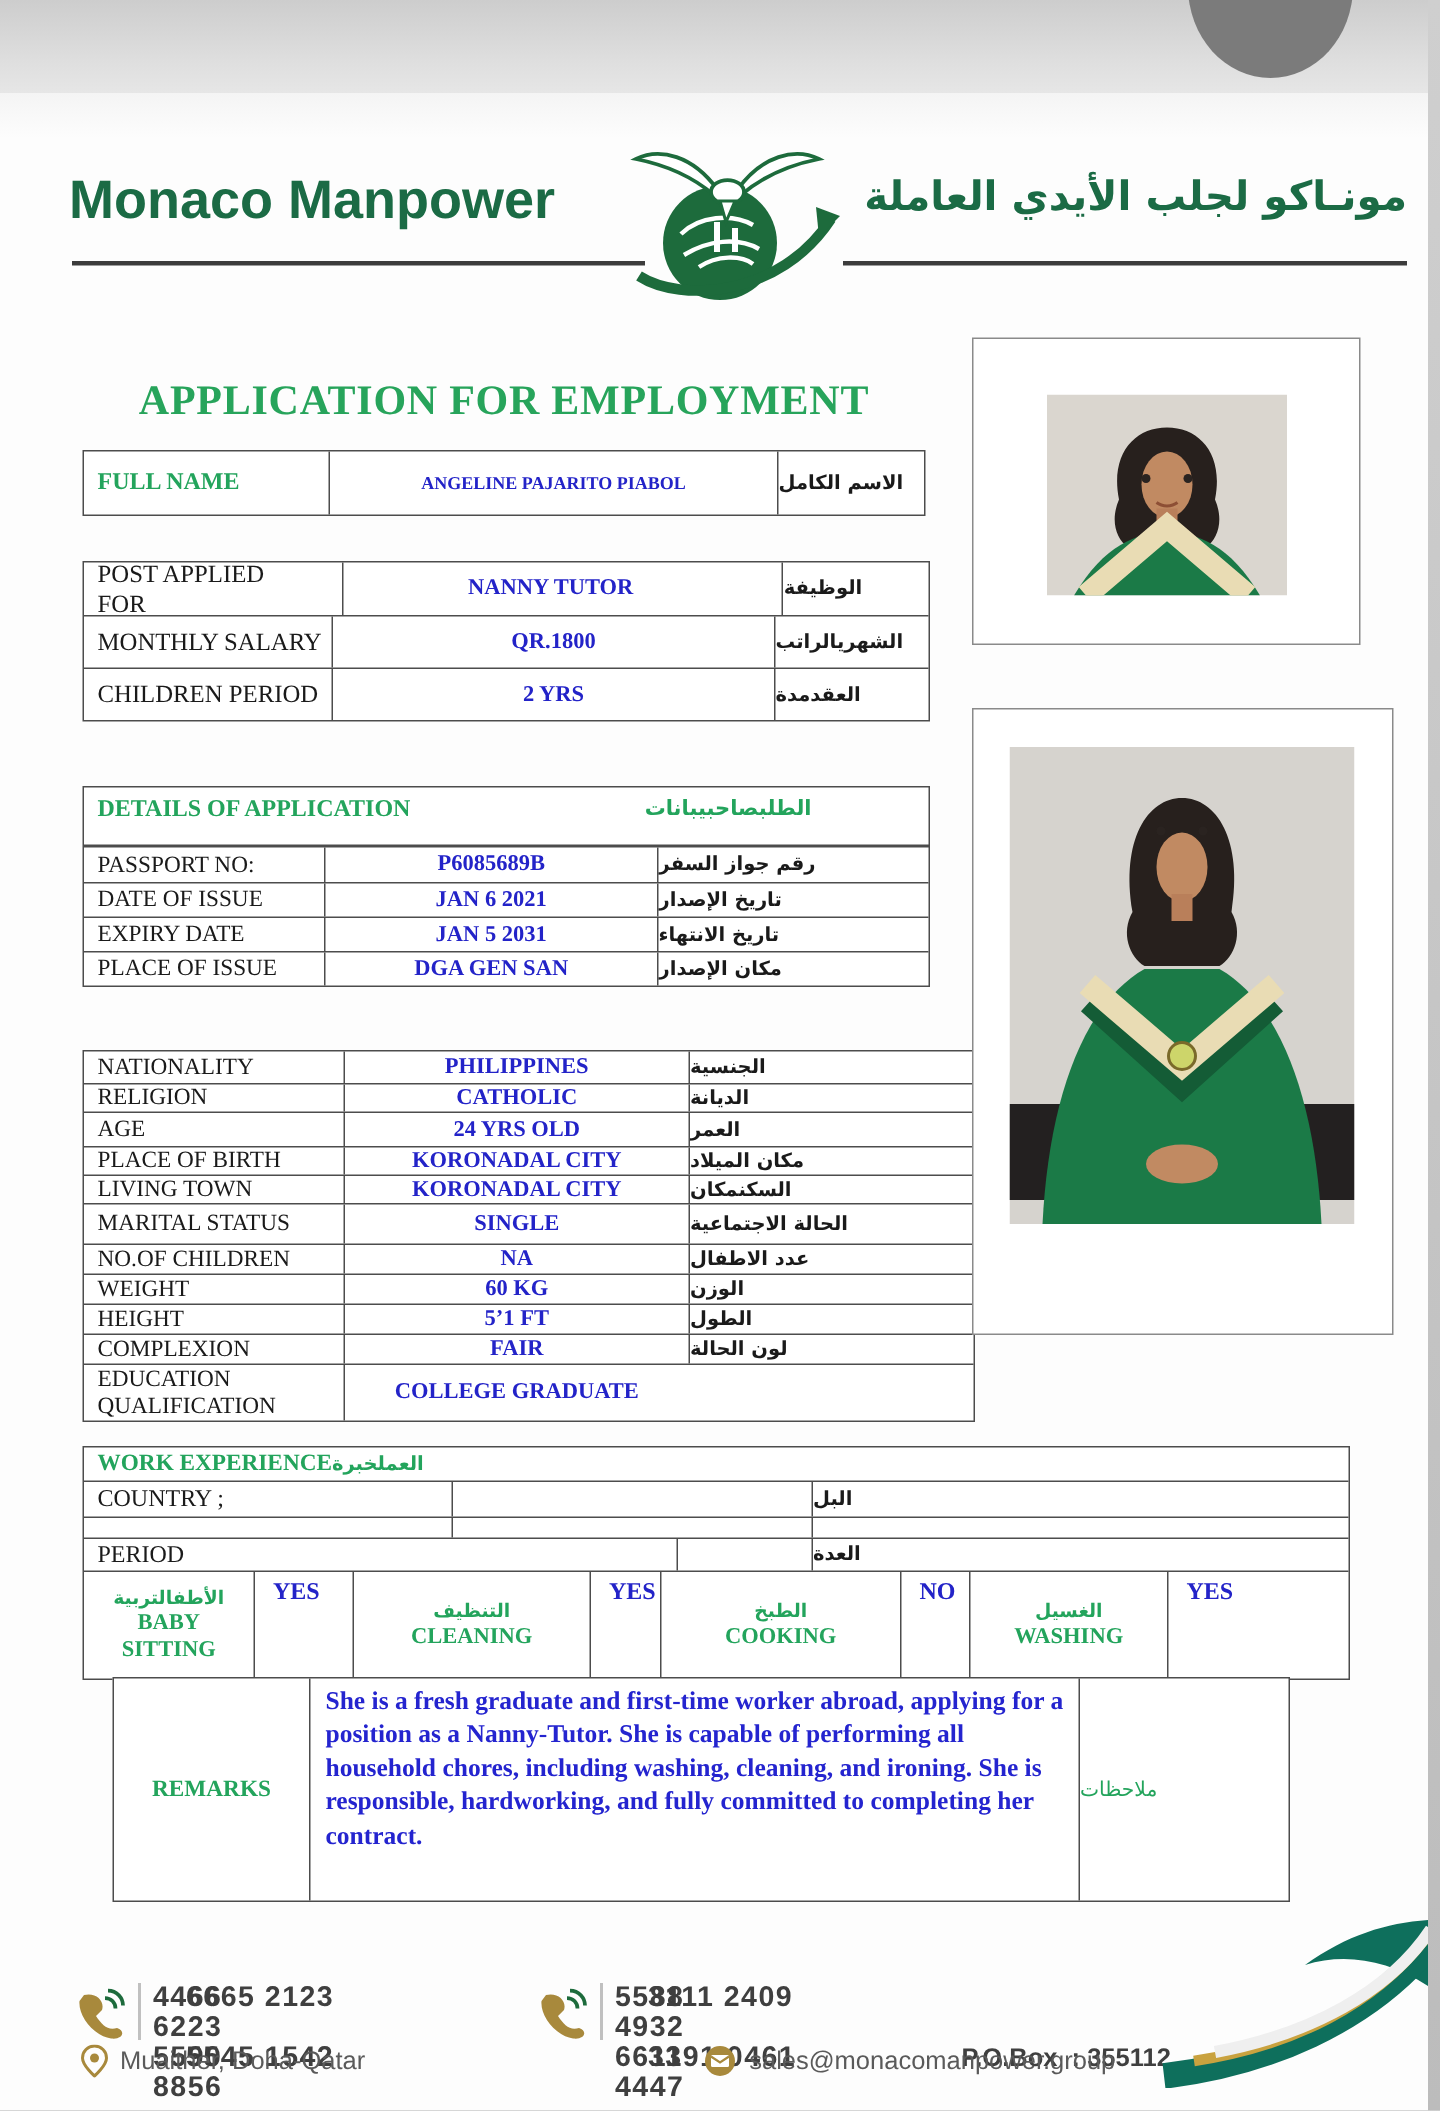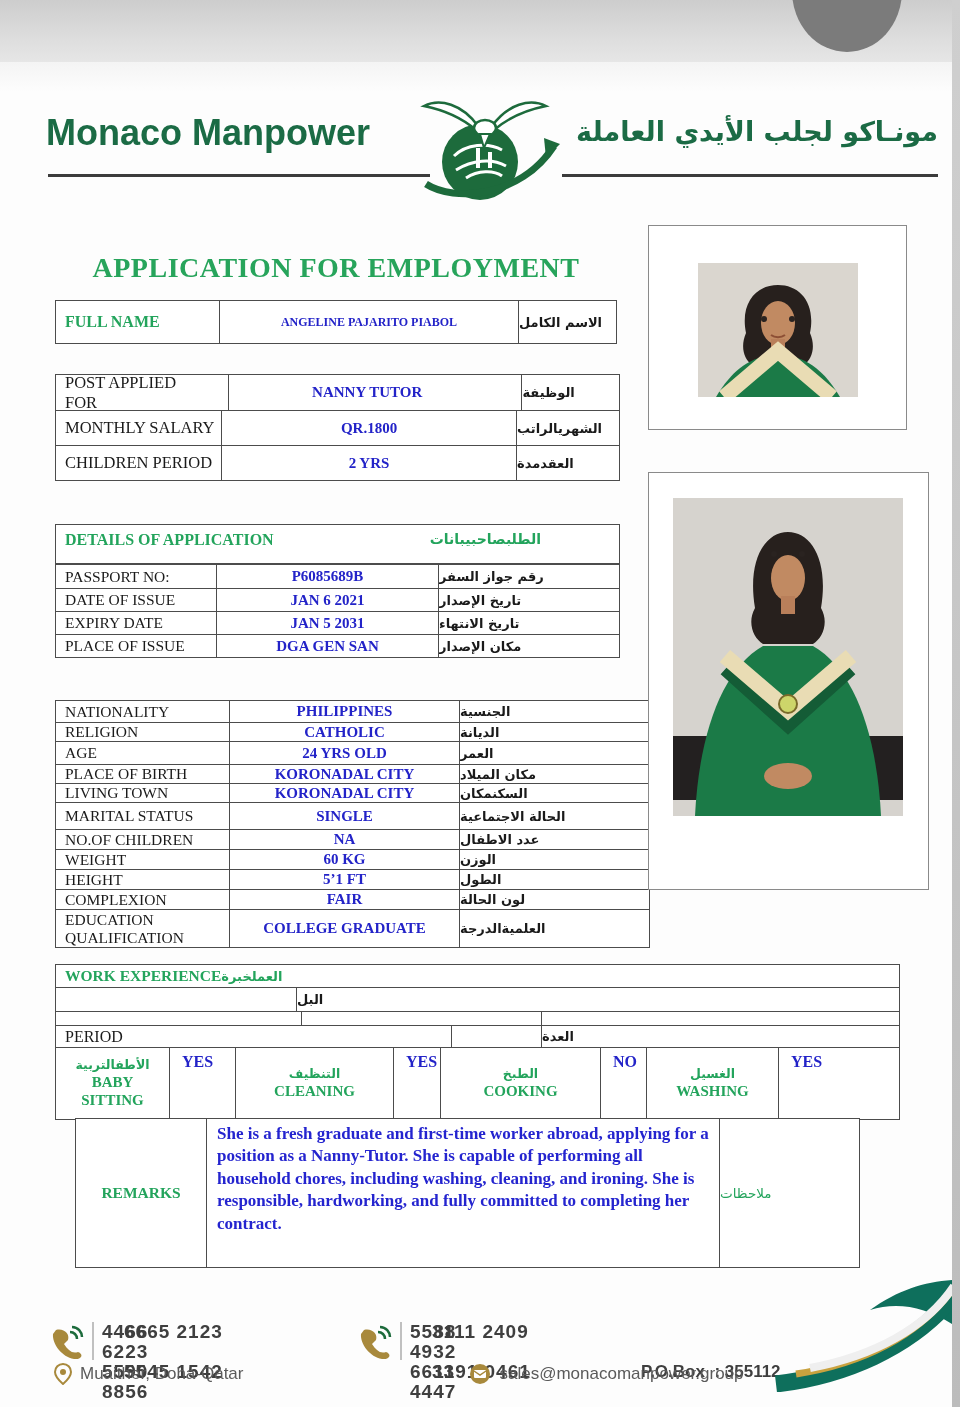--- a/index.html
+++ b/index.html
@@ -197,32 +197,32 @@
         <div class="tc c3" dir="rtl" style="width: 190px;">الطول</div>
       </div>
       <div class="trow" style="height: 20px;">
         <div class="tc c1" style="width: 173px;">COMPLEXION</div>
         <div class="tc c2" style="width: 230px;">FAIR</div>
         <div class="tc c3" dir="rtl" style="width: 190px;">لون الحالة</div>
       </div>
       <div class="trow" style="height: 38px;">
         <div class="tc c1" style="width: 173px;">EDUCATION QUALIFICATION</div>
         <div class="tc c2" style="width: 230px;">COLLEGE GRADUATE</div>
-        <div class="tc c3" dir="rtl" style="width: 190px;">العلميةالدرجة</div>
       </div>
     </div>
 
   <div class="tbl" style="left:55px;top:964px;width:845px;">
     <div class="trow" style="height:22px;">
       <div class="tc we-hd" style="width:843px;">
         <span>WORK EXPERIENCE</span>
           <span class="ar" dir="rtl">العملخبرة</span>
       </div>
     </div>
     <div class="trow" style="height:24px;">
+      <div class="tc we-c1" style="width:245px;">COUNTRY ;</div>
       <div class="tc" style="width:240px;"></div>
       <div class="tc c3" style="width:358px;font-weight:bold;">البل</div>
     </div>
     <div class="trow" style="height:14px;">
       <div class="tc" style="width:245px;"></div>
       <div class="tc" style="width:240px;"></div>
       <div class="tc" style="width:358px;"></div>
     </div>
     <div class="trow" style="height:22px;">
       <div class="tc we-c1" style="width:395px;">PERIOD</div>

